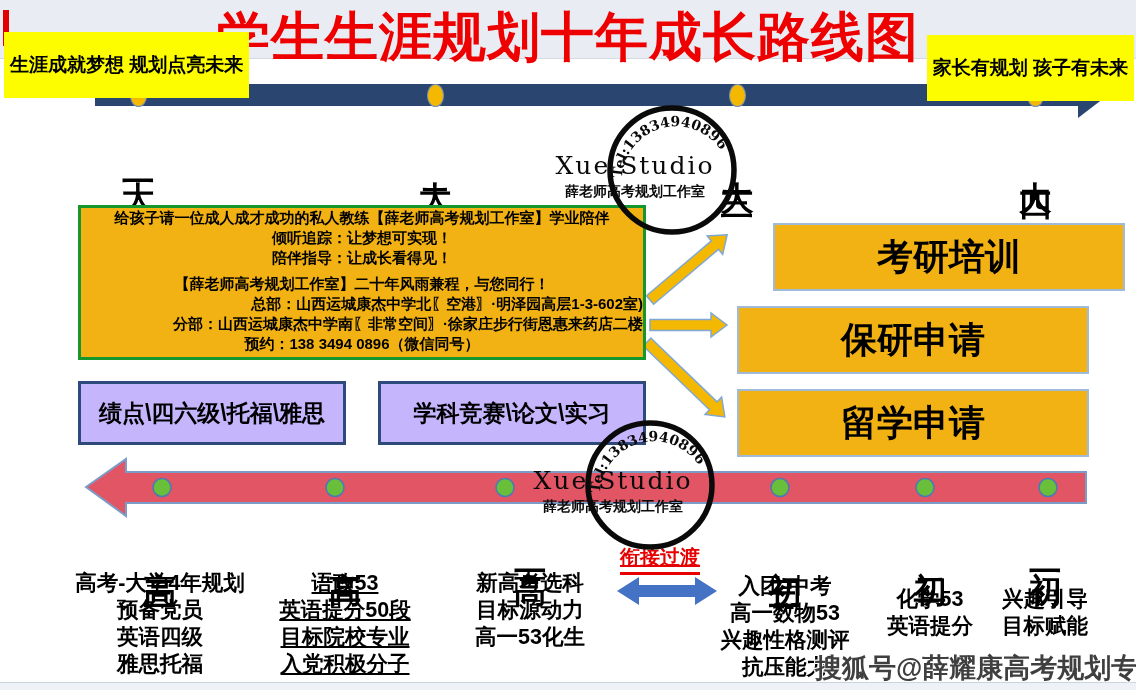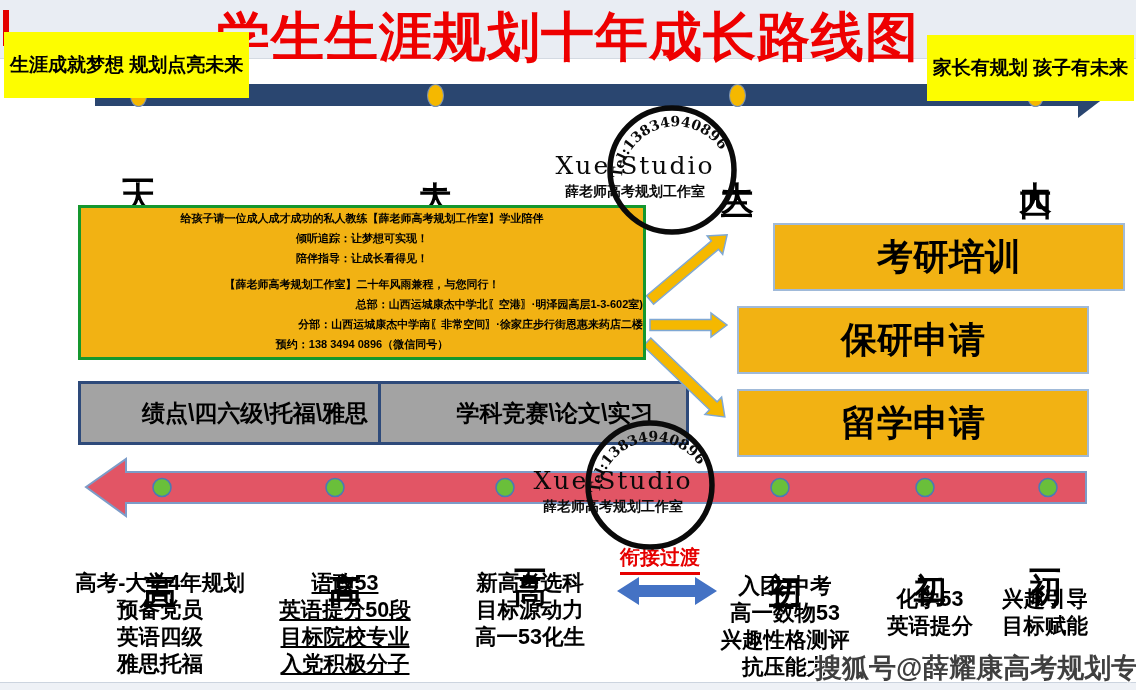--- a/index.html
+++ b/index.html
@@ -21,34 +21,34 @@
   .ydot{width:15px;height:21px;border-radius:50%;background:#f5b800;border:1px solid #7b93b5;top:84px;z-index:2;}
   .vlabel{width:44px;text-align:center;font-size:33px;font-weight:900;color:#000;
           writing-mode:vertical-rl;text-orientation:upright;letter-spacing:9px;z-index:3;line-height:44px;}
   .vl-top{top:114px;height:100px;}
   .vl-bot{top:506px;height:95px;}
   
   .stamp{width:210px;height:140px;z-index:6;}
   
   .info-box{left:78px;top:205px;width:562px;height:149px;background:#f2b213;border:3px solid #15972e;
             z-index:4;color:#000;font-weight:700;}
-  .ib-line{font-size:11px;line-height:20px;text-align:center;white-space:nowrap;}
+  .ib-line{font-size:15px;line-height:20px;text-align:center;white-space:nowrap;}
   .ib-gap{margin-top:6px;}
   .ib-left{text-align:right;padding-left:19px;margin-left:36px;}
   
   .svc{left:737px;width:348px;height:64px;background:#f2b213;border:2px solid #a0bad9;
        text-align:center;line-height:64px;font-size:36px;font-weight:900;color:#000;z-index:2;}
   
-  .skill{top:381px;width:262px;height:58px;background:#a3a3a3;border:3px solid #2e4a7a;
-         text-align:center;line-height:58px;font-size:23px;font-weight:900;color:#000;padding-left:43px;}
+  .skill{top:381px;width:262px;height:58px;background:#c4b5fd;border:3px solid #2e4a7a;
+         text-align:center;line-height:58px;font-size:23px;font-weight:900;color:#000;}
   
   .col{position:absolute;text-align:center;font-size:21.5px;font-weight:900;color:#000;line-height:27px;}
   .transition{left:598px;top:544px;width:124px;text-align:center;z-index:5;}
   .transition span{display:inline-block;color:#e60000;font-size:20px;font-weight:900;
-                   border-bottom:3px solid #e60000;padding-bottom:1px;}
+                   border-bottom:3px solid #e60000;padding-bottom:1px;text-decoration:underline;}
   .watermark{left:815px;top:650px;font-size:27px;font-weight:700;color:#3f3f3f;z-index:20;white-space:nowrap;
              text-shadow:-1px -1px 0 #fff,1px -1px 0 #fff,-1px 1px 0 #fff,1px 1px 0 #fff;}
   svg text{fill:#0a0a0a;}
 </style>
 </head>
 <body>
 
 <div class="abs top-band"></div>
 <div class="abs bottom-band"></div>
 <div class="abs red-mark"></div>

